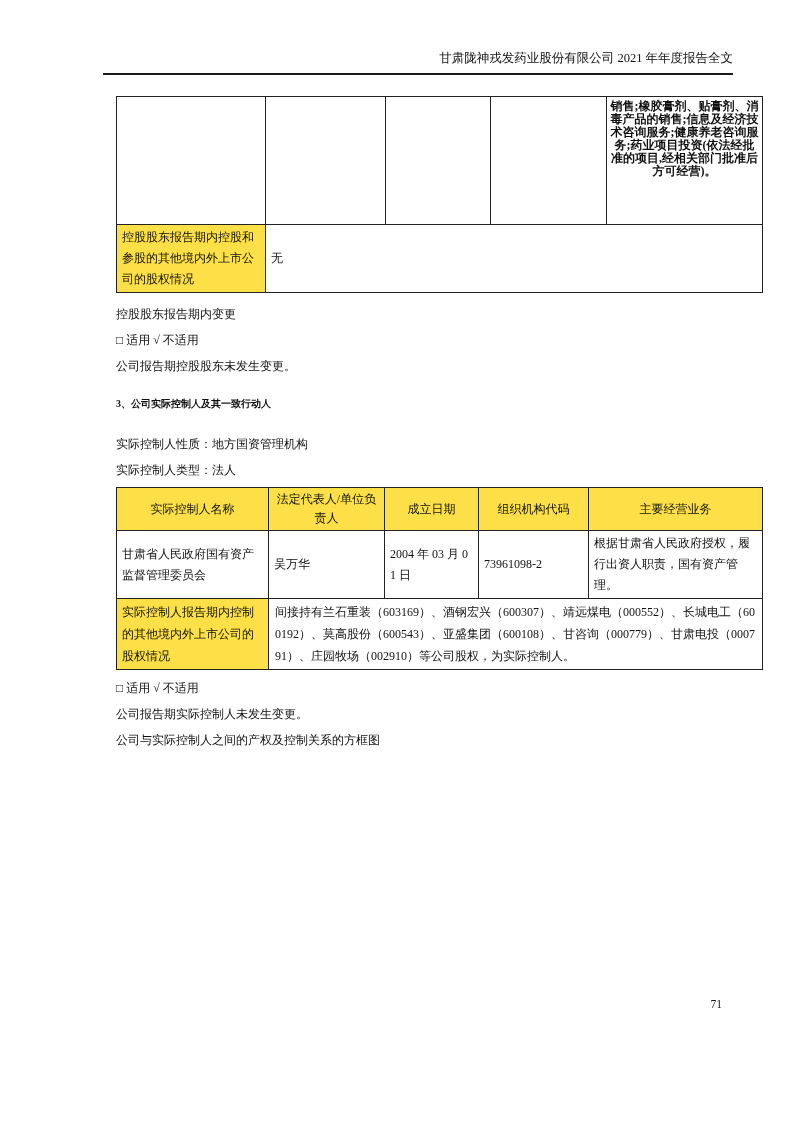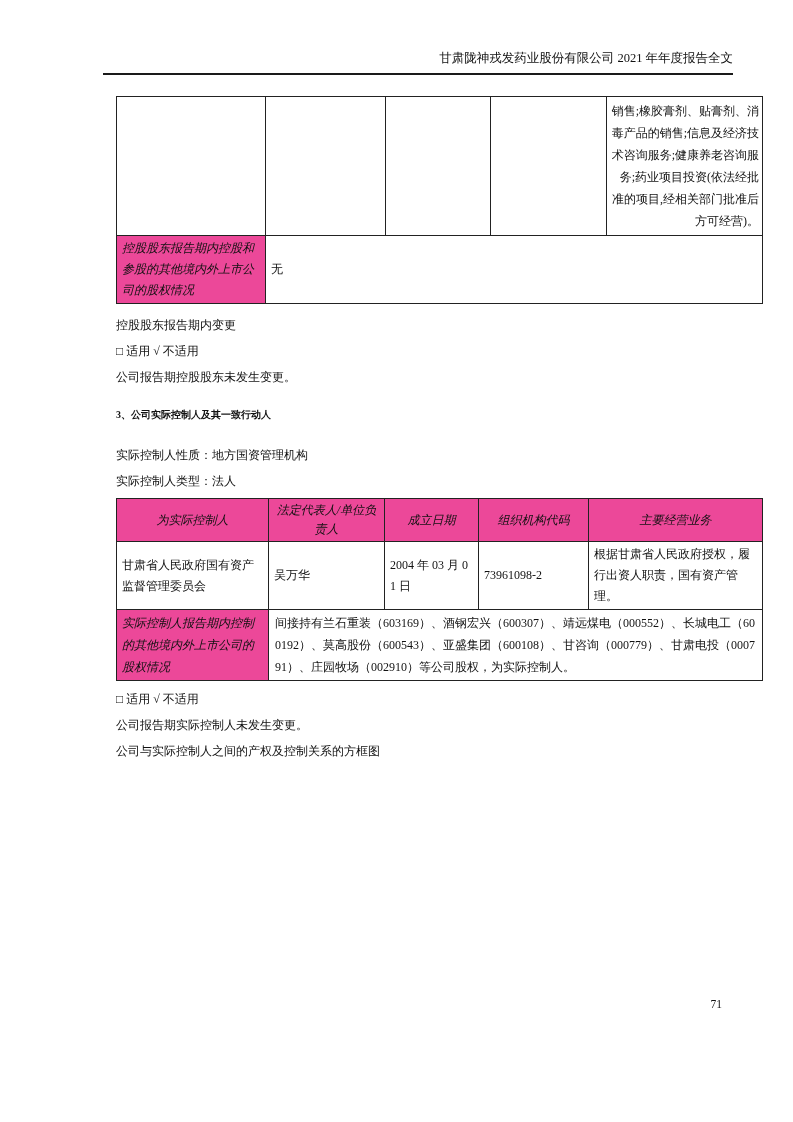--- a/index.html
+++ b/index.html
@@ -34,27 +34,28 @@
     font-size:12px;
   }
   td,th{
     border:1px solid #222222;
     padding:2px 5px;
     vertical-align:middle;
     font-weight:normal;
     word-break:break-all;
     box-sizing:border-box;
   }
-  .gray{background:#ec4899;font-style:italic;}
+  .gray{background:#fde047;}
   .t1{margin-top:21px;}
   .t1 .scope-cell{
     vertical-align:top;
     padding:3px 3px;
-    line-height:22px;
-    text-align:right;
+    line-height:13px;
+    text-align:center;
+    font-weight:bold;
   }
   .t1 .row1 td{height:128px;}
   .t1 .row2 td{height:66px;line-height:21px;}
   .para{margin:0;line-height:16px;}
   .p-mt12{margin-top:13px;}
   .p-mt10{margin-top:10px;}
   .sec-heading{
     margin:20px 0 0 0;
     font-size:10px;
     font-weight:bold;
@@ -122,21 +123,21 @@
     <table class="t2">
       <colgroup>
         <col style="width:152px">
           <col style="width:116px">
           <col style="width:94px">
           <col style="width:110px">
           <col style="width:174px">
       </colgroup>
       <tbody>
           <tr>
-        <th class="gray">为实际控制人</th>
+        <th class="gray">实际控制人名称</th>
         <th class="gray">法定代表人/单位负责人</th>
         <th class="gray">成立日期</th>
         <th class="gray">组织机构代码</th>
         <th class="gray">主要经营业务</th>
       </tr>
       <tr class="data-row">
         <td>甘肃省人民政府国有资产监督管理委员会</td>
         <td>吴万华</td>
         <td>2004 年 03 月 01 日</td>
         <td>73961098-2</td>

